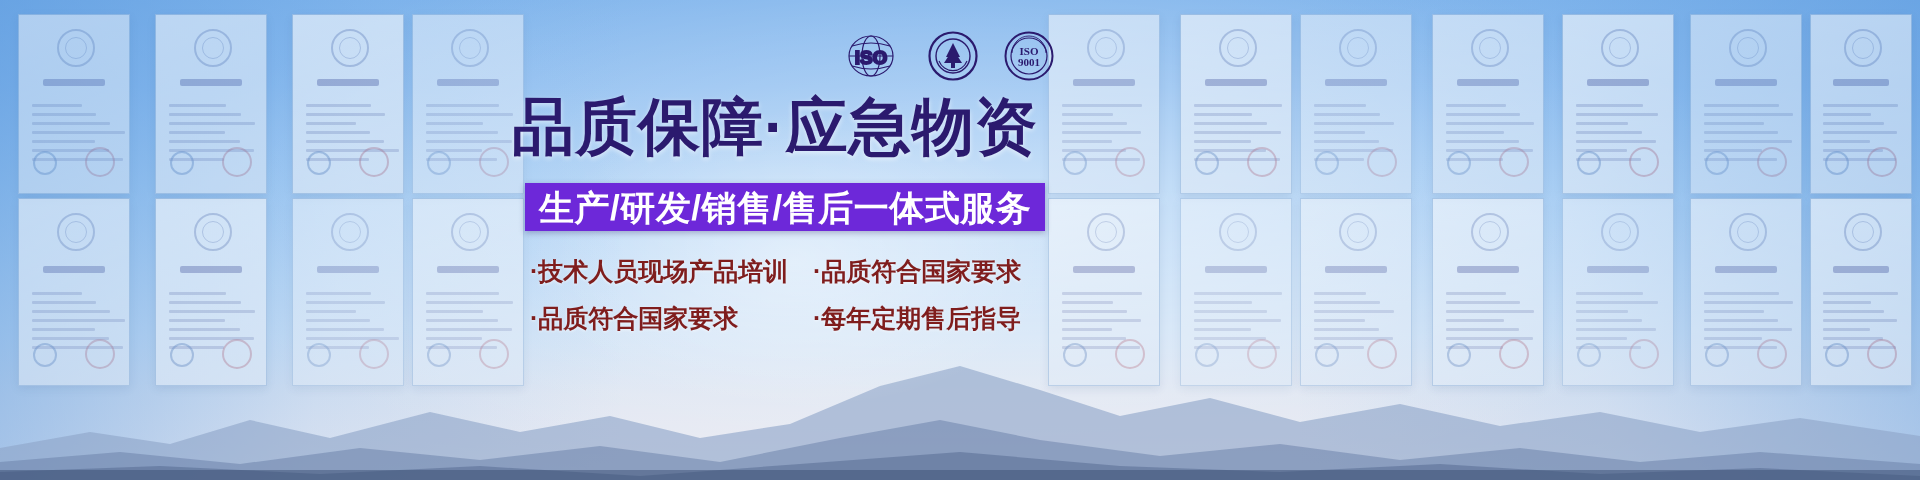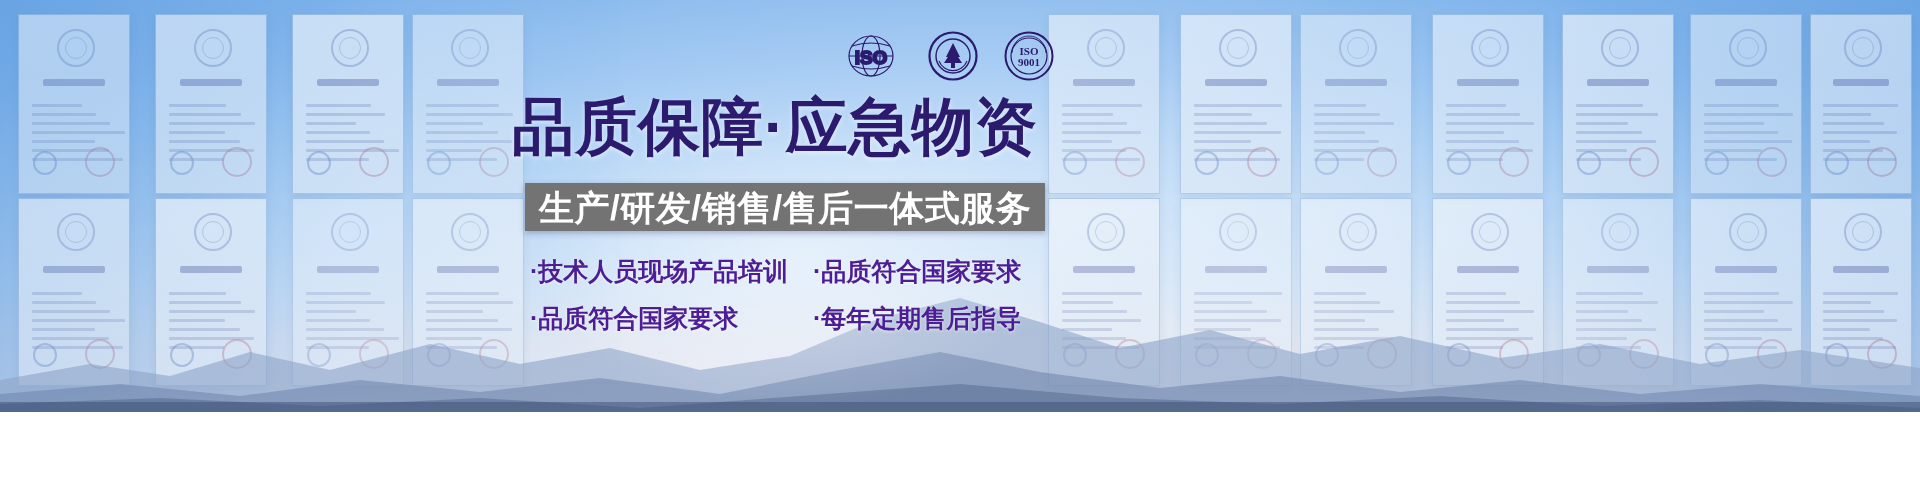--- a/index.html
+++ b/index.html
@@ -1,18 +1,18 @@
 <!DOCTYPE html>
 <html><head>
 <meta charset="utf-8">
 <style>
   html,body{margin:0;padding:0;}
   body{width:1920px;height:480px;overflow:hidden;font-family:"Liberation Sans","DejaVu Sans",sans-serif;}
 
-  #banner{position:relative;width:1920px;height:412px;overflow:hidden;background:#9ec6f0;}
+  #banner{position:relative;width:1920px;height:480px;overflow:hidden;background:#9ec6f0;}
 
   
   .sky{position:absolute;inset:0;
     background:linear-gradient(180deg,#7fb4ec 0%,#8dbdf0 18%,#a6cdf4 38%,#bcd9f6 55%,#cfe2f6 70%,#dfe6f2 82%,#e7e9f2 92%,#eef0f5 100%);}
   .sky-wash{position:absolute;inset:0;
     background:radial-gradient(ellipse 1100px 420px at 50% 45%,rgba(255,255,255,.42) 0%,rgba(255,255,255,.16) 45%,rgba(255,255,255,0) 72%);}
   .sky-left{position:absolute;left:0;top:0;width:620px;height:480px;
     background:linear-gradient(100deg,rgba(86,150,220,.55) 0%,rgba(120,175,232,.18) 55%,rgba(255,255,255,0) 100%);}
   .sky-right{position:absolute;right:0;top:0;width:620px;height:480px;
     background:linear-gradient(260deg,rgba(86,150,220,.50) 0%,rgba(120,175,232,.16) 55%,rgba(255,255,255,0) 100%);}
@@ -35,28 +35,28 @@
 
   
   .badges{position:absolute;left:840px;top:28px;width:250px;height:60px;display:flex;align-items:center;gap:26px;}
   .badge{position:relative;}
 
   
   .headline{position:absolute;left:512px;top:96px;width:560px;
     font-size:62px;line-height:1;font-weight:bold;color:#2b1a6e;letter-spacing:1px;white-space:nowrap;
     text-shadow:0 2px 5px rgba(255,255,255,.55);}
 
-  .subbar{position:absolute;left:525px;top:183px;height:48px;background:#737373;
+  .subbar{position:absolute;left:525px;top:183px;height:48px;background:#6d28d9;
     display:flex;align-items:center;padding:0 14px;box-shadow:0 2px 6px rgba(35,25,90,.30);}
   .subbar span{color:#ffffff;font-size:35px;font-weight:bold;line-height:1;white-space:nowrap;letter-spacing:.5px;}
 
   
   .bullets{position:absolute;left:530px;top:248px;width:530px;}
   .brow{display:flex;height:47px;align-items:center;}
-  .bcell{font-size:25px;font-weight:bold;color:#4c1d95;white-space:nowrap;line-height:1;
+  .bcell{font-size:25px;font-weight:bold;color:#7f1d1d;white-space:nowrap;line-height:1;
          text-shadow:0 1px 3px rgba(255,255,255,.6);}
   .bcell.left{width:283px;}
 
   .glow{position:absolute;left:470px;top:80px;width:650px;height:360px;
     background:radial-gradient(ellipse 340px 190px at 50% 50%,rgba(255,255,255,.40) 0%,rgba(255,255,255,.10) 55%,rgba(255,255,255,0) 78%);
     pointer-events:none;}
 </style>
 </head>
 <body>
 

